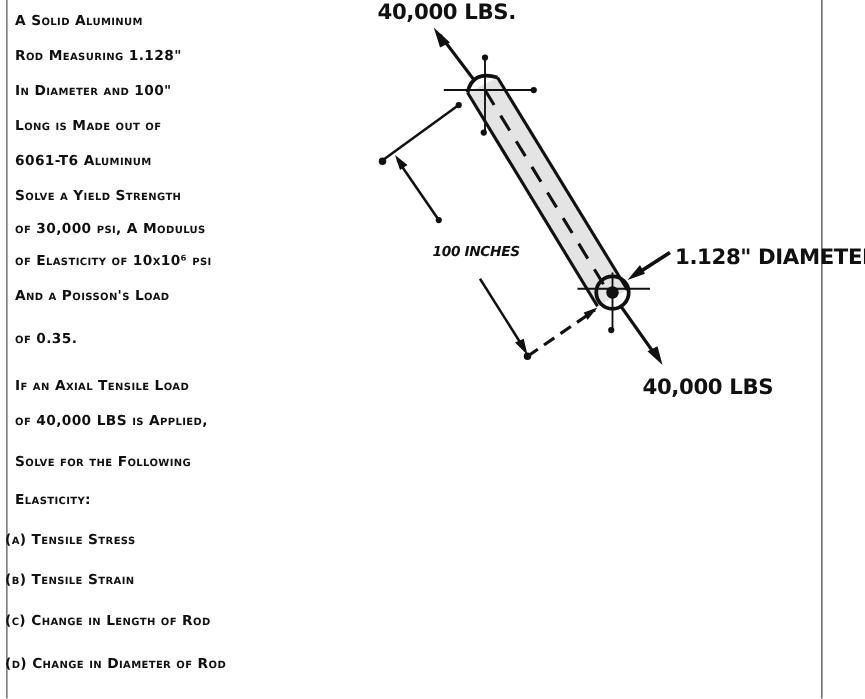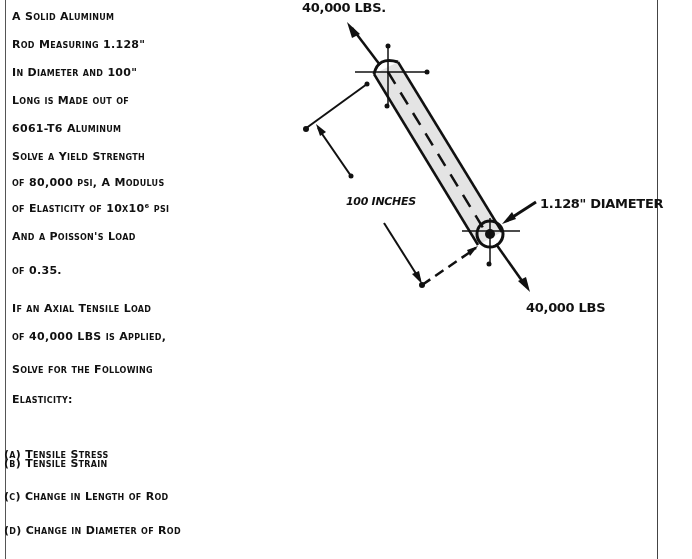--- a/index.html
+++ b/index.html
@@ -10,51 +10,51 @@
     }
     .border-left { position: absolute; left: 5px; top: 0; width: 1px; height: 559px; background: #555; }
     .border-right { position: absolute; left: 657px; top: 0; width: 1px; height: 559px; background: #444; }
     .line {
       position: absolute; left: 12px;
       font-family: "DejaVu Sans", sans-serif;
       font-weight: bold; font-size: 11px; letter-spacing: 0.3px;
       white-space: nowrap; font-variant: small-caps;
     }
     .item { left: 4px; }
-    .lbl { position: absolute; font-weight: bold; font-size: 13px; white-space: nowrap; letter-spacing: -0.3px; }
+    .lbl { position: absolute; font-weight: bold; font-size: 17px; white-space: nowrap; letter-spacing: -0.3px; }
     svg { position: absolute; left: 0; top: 0; }
   </style>
 </head>
 <body>
 
 <div class="border-left"></div>
 <div class="border-right"></div>
 
 <div>
   <div class="line" style="top:10px">A Solid Aluminum</div>
   <div class="line" style="top:38px">Rod Measuring 1.128"</div>
   <div class="line" style="top:66px">In Diameter and 100"</div>
   <div class="line" style="top:94px">Long is Made out of</div>
   <div class="line" style="top:122px">6061-T6 Aluminum</div>
   <div class="line" style="top:150px">Solve a Yield Strength</div>
-  <div class="line" style="top:176px">of 80,000 psi, A Modulus</div>
+  <div class="line" style="top:176px">of 30,000 psi, A Modulus</div>
   <div class="line" style="top:202px">of Elasticity of 10x10⁶ psi</div>
   <div class="line" style="top:230px">And a Poisson's Load</div>
   <div class="line" style="top:264px">of 0.35.</div>
 </div>
 
 <div>
   <div class="line" style="top:302px">If an Axial Tensile Load</div>
   <div class="line" style="top:330px">of 40,000 LBS is Applied,</div>
   <div class="line" style="top:363px">Solve for the Following</div>
   <div class="line" style="top:393px">Elasticity:</div>
 </div>
 
 <div>
-  <div class="line item" style="top:448px">(a) Tensile Stress</div>
+  <div class="line item" style="top:425px">(a) Tensile Stress</div>
   <div class="line item" style="top:457px">(b) Tensile Strain</div>
   <div class="line item" style="top:490px">(c) Change in Length of Rod</div>
   <div class="line item" style="top:524px">(d) Change in Diameter of Rod</div>
 </div>
 
 <svg width="692" height="559" viewBox="0 0 692 559">
 
   <polygon points="374,74 398,62 502,232 478,245" fill="#e4e4e4" stroke="none"></polygon>
   <line x1="374" y1="74" x2="478" y2="245" stroke="#111" stroke-width="2.5"></line>
   <line x1="398" y1="62" x2="502" y2="232" stroke="#111" stroke-width="2.5"></line>
@@ -93,13 +93,13 @@
   <line x1="384" y1="223" x2="420" y2="280" stroke="#111" stroke-width="2"></line>
   <polygon points="422,284 412,274 419,271" fill="#111"></polygon>
   <line x1="422" y1="285" x2="476" y2="248" stroke="#111" stroke-width="2.5" stroke-dasharray="10,6"></line>
   <polygon points="478,246 467,250 470,256" fill="#111"></polygon>
   <circle cx="422" cy="285" r="3" fill="#111"></circle>
 </svg>
 
 <div class="lbl" style="left:302px; top:0px;">40,000 LBS.</div>
 <div class="lbl" style="left:346px; top:195px; font-size:11px;font-style:italic;">100 INCHES</div>
 <div class="lbl" style="left:540px; top:196px;">1.128" DIAMETER</div>
-<div class="lbl" style="left:526px; top:300px;text-align:right;">40,000 LBS</div>
+<div class="lbl" style="left:514px; top:300px;text-align:right;">40,000 LBS</div>
 
 </body></html>

